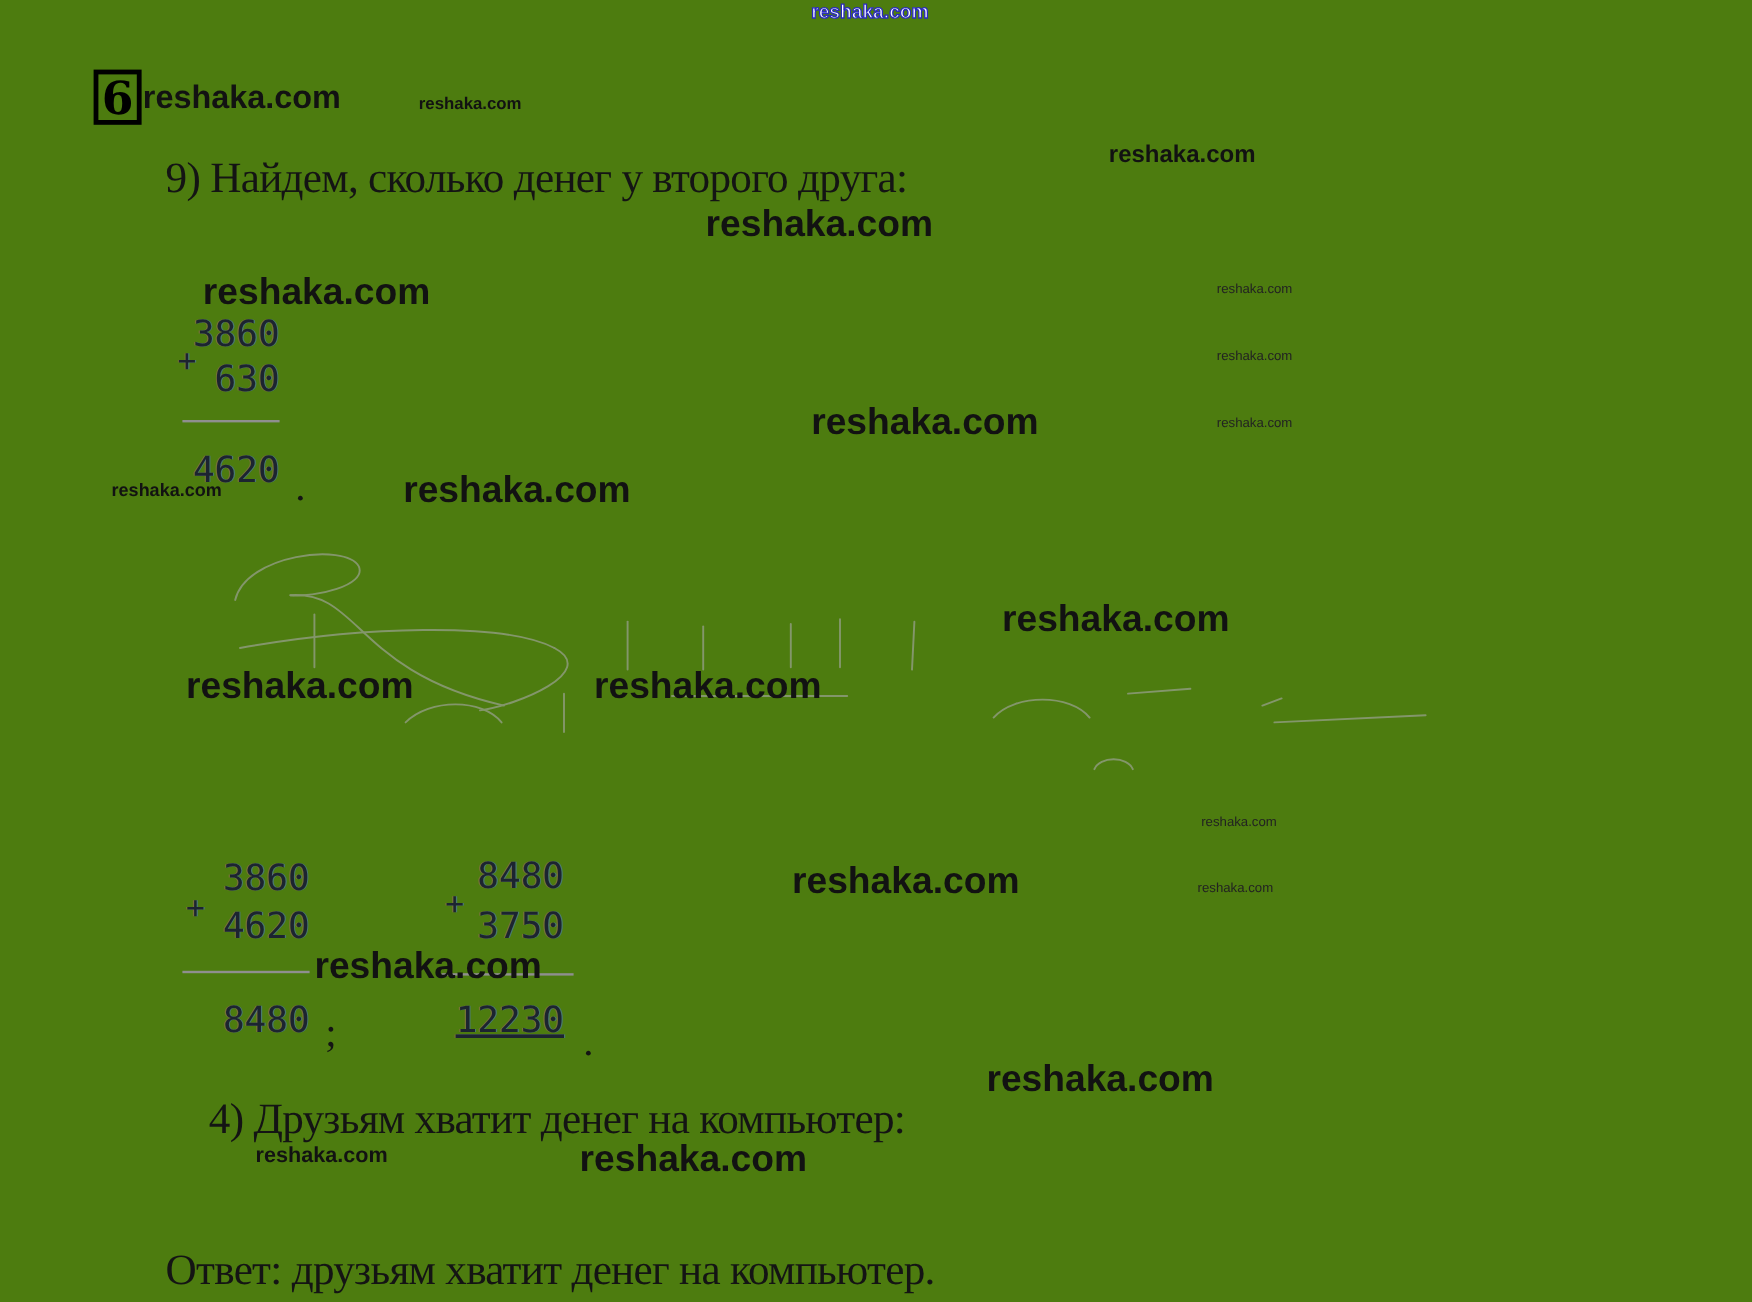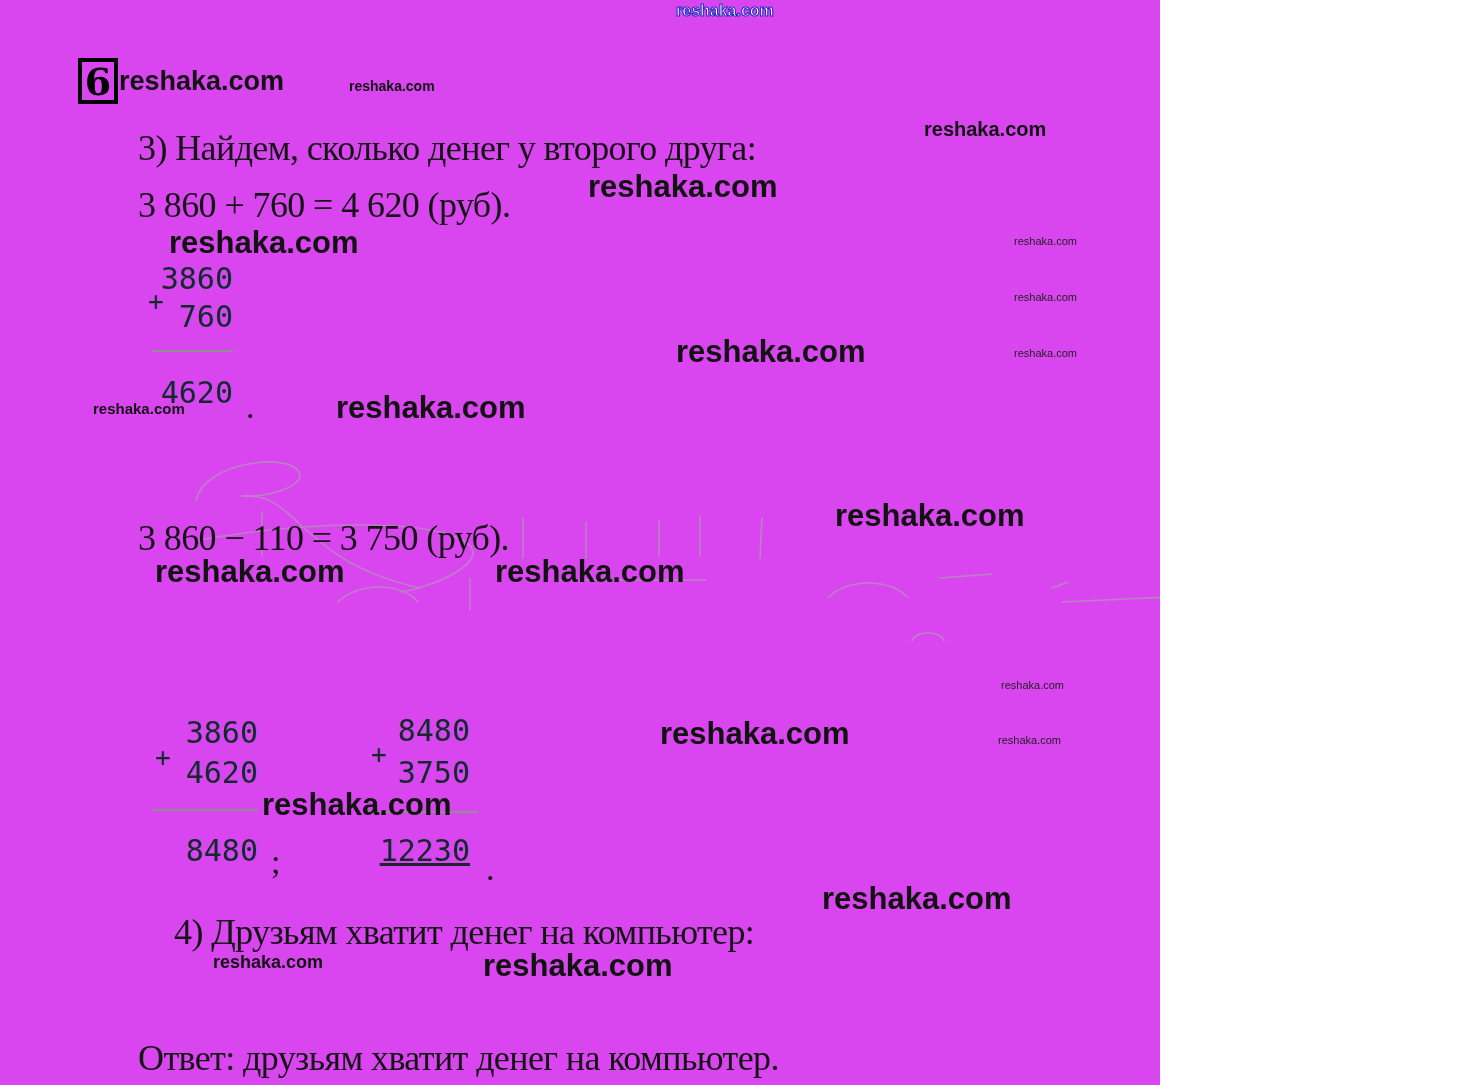--- a/index.html
+++ b/index.html
@@ -1,16 +1,16 @@
 <!DOCTYPE html>
 <html><head>
 <meta charset="utf-8">
 <style>
   html,body{margin:0;padding:0;background:#fff;}
-  .page{position:relative;width:1160px;height:1085px;background:#d946ef;overflow:hidden;}
+  .page{position:relative;width:1460px;height:1085px;background:#4d7c0f;overflow:hidden;}
 
   
   .tx{position:absolute;left:138px;font-family:"Liberation Serif",serif;font-size:36px;
       color:#141414;letter-spacing:-0.6px;white-space:nowrap;line-height:1.05;}
 
   
   .wm{position:absolute;font-family:"Liberation Sans",sans-serif;color:#121212;
       white-space:nowrap;font-weight:600;line-height:1;}
   .wm.light{font-weight:400;color:#222;}
   .wm.blue{color:#fff;-webkit-text-stroke:1.1px #2a2ac0;font-weight:700;}
@@ -59,45 +59,43 @@
   </svg>
 
   <span class="wm blue" style="left:676px;top:3px;font-size:16px;">reshaka.com</span>
 
   <div class="probbox">
     <span>6</span>
   </div>
   <span class="wm" style="left:119px;top:68px;font-size:27px;">reshaka.com</span>
   <span class="wm" style="left:349px;top:79px;font-size:14px;">reshaka.com</span>
 
-  <div class="tx" style="top:130px;">3) Найдем, сколько денег у второго друга:</div>
+  <div class="tx" style="top:130px;">9) Найдем, сколько денег у второго друга:</div>
   <span class="wm" style="left:924px;top:119px;font-size:20px;">reshaka.com</span>
-  <div class="tx" style="top:187px;">3 860 + 760 = 4 620 (руб).</div>
   <span class="wm" style="left:588px;top:171px;font-size:31px;">reshaka.com</span>
 
   <span class="wm" style="left:169px;top:227px;font-size:31px;">reshaka.com</span>
 
   <div class="coladd" style="left:148px;top:264px;width:85px;height:146px;">
     <span class="plus" style="left:0;top:24px;">+</span>
     <div class="row" style="top:0;">3860</div>
-    <div class="row" style="top:38px;">760</div>
+    <div class="row" style="top:38px;">630</div>
     <div class="sumline" style="left:4px;top:86px;width:81px;"></div>
     <div class="row" style="top:114px;">4620</div>
   </div>
   <span class="term" style="left:246px;top:390px;">.</span>
 
   <span class="wm" style="left:93px;top:401px;font-size:15px;">reshaka.com</span>
   <span class="wm" style="left:336px;top:392px;font-size:31px;">reshaka.com</span>
   <span class="wm" style="left:676px;top:336px;font-size:31px;">reshaka.com</span>
 
   <span class="wm light" style="left:1014px;top:236px;font-size:11px;">reshaka.com</span>
   <span class="wm light" style="left:1014px;top:292px;font-size:11px;">reshaka.com</span>
   <span class="wm light" style="left:1014px;top:348px;font-size:11px;">reshaka.com</span>
 
-  <div class="tx" style="top:520px;">3 860 − 110 = 3 750 (руб).</div>
   <span class="wm" style="left:835px;top:500px;font-size:31px;">reshaka.com</span>
 
   <span class="wm" style="left:155px;top:556px;font-size:31px;">reshaka.com</span>
   <span class="wm" style="left:495px;top:556px;font-size:31px;">reshaka.com</span>
   <span class="wm light" style="left:1001px;top:680px;font-size:11px;">reshaka.com</span>
 
   <div class="coladd" style="left:152px;top:718px;width:106px;height:150px;">
     <span class="plus" style="left:3px;top:26px;">+</span>
     <div class="row" style="top:0;">3860</div>
     <div class="row" style="top:40px;">4620</div>

